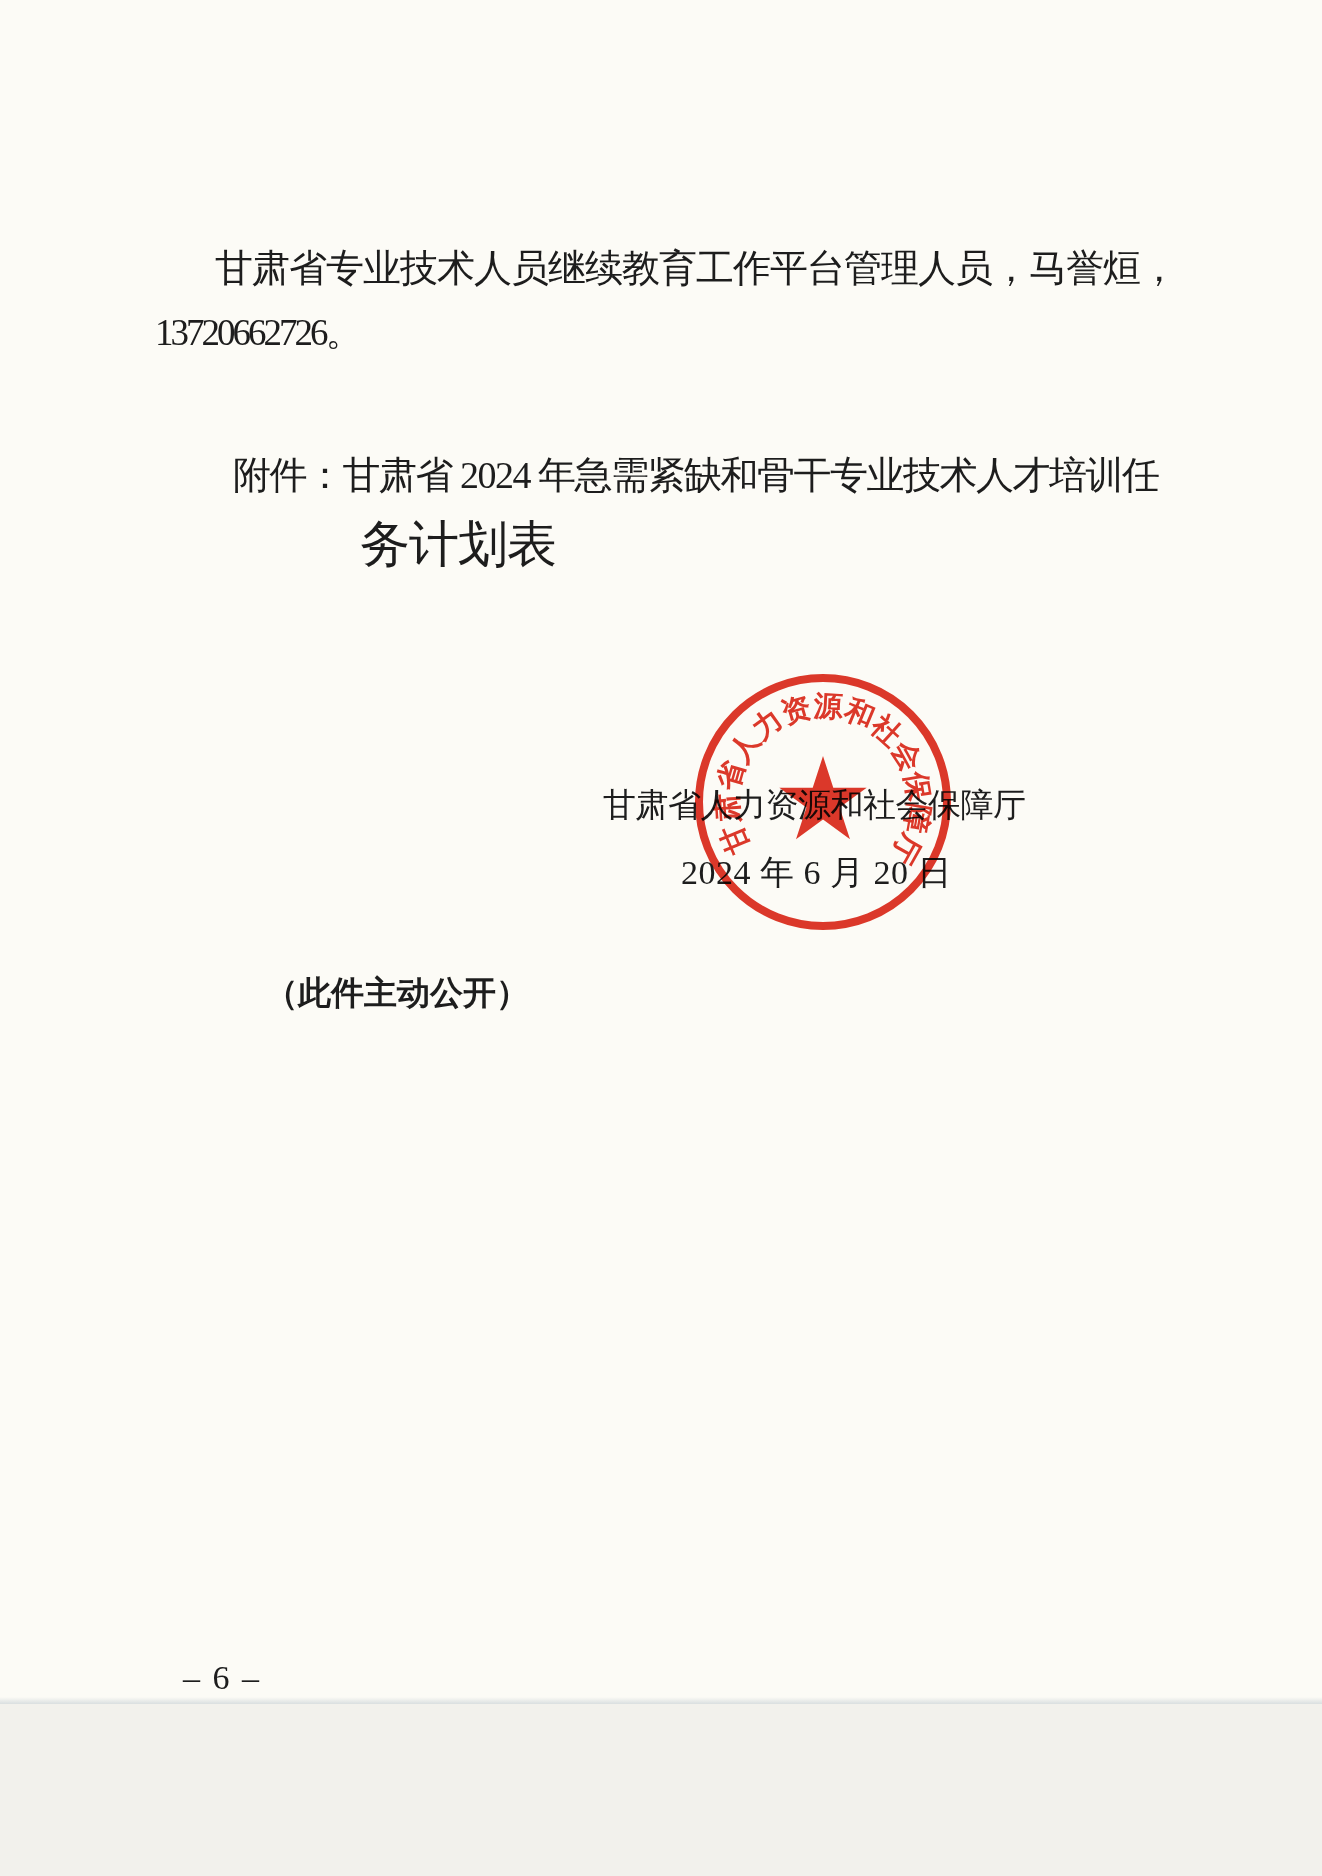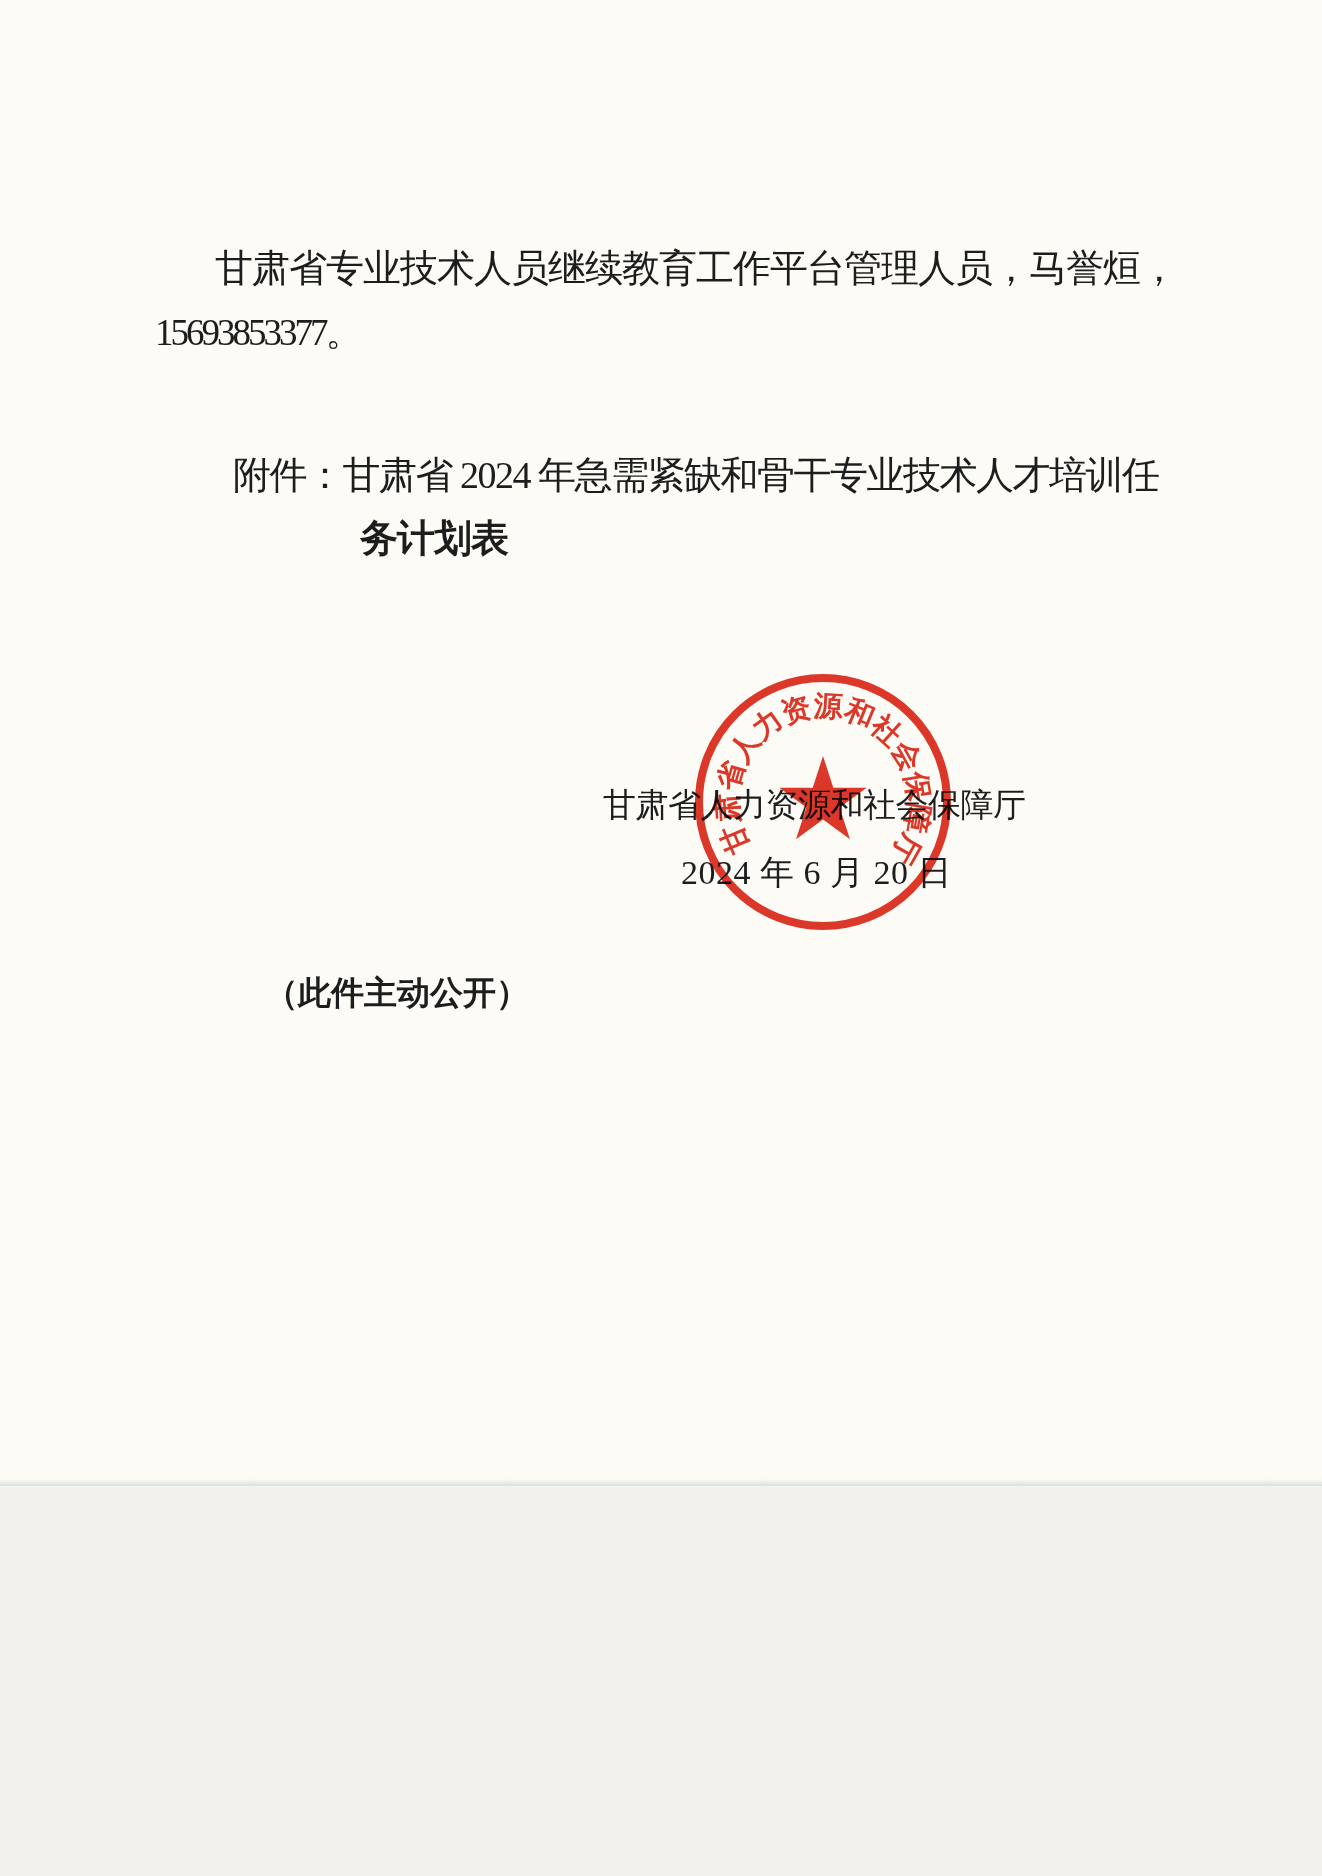--- a/index.html
+++ b/index.html
@@ -3,35 +3,35 @@
 <meta charset="utf-8">
 <style>
   html,body{margin:0;padding:0;}
   body{
     width:1322px;height:1876px;
     background:#f2f1ec;
     font-family:"Liberation Serif","DejaVu Serif",serif;
   }
   .page{
     position:relative;
-    width:1322px;height:1486px;
+    width:1322px;height:1704px;
     background:#fcfbf6;
     overflow:hidden;
     color:#1d1d1d;
   }
   .txt{
     position:absolute;
     white-space:nowrap;
     color:#1d1d1d;
     line-height:1;
   }
   .l-para1{left:215px;top:249px;font-size:38px;letter-spacing:-1px;}
   .l-para2{left:155px;top:314px;font-size:37px;letter-spacing:-3px;}
   .l-att1{left:233px;top:456px;font-size:38px;letter-spacing:-1.5px;}
-  .l-att2{left:360px;top:519px;font-size:38px;letter-spacing:-1px;font-weight:bold;}
+  .l-att2{left:360px;top:519px;font-size:50px;letter-spacing:-1px;}
   .l-sign{left:603px;top:789px;font-size:33px;letter-spacing:-0.5px;}
   .l-date{left:681px;top:856px;font-size:34px;letter-spacing:0.5px;}
   .l-open{left:265px;top:977px;font-size:33px;letter-spacing:0;font-weight:bold;}
   .l-pagenum{left:183px;top:1661px;font-size:34px;letter-spacing:2px;}
   .seal{
     position:absolute;
     left:693px;top:672px;
     width:260px;height:260px;
     mix-blend-mode:multiply;
     opacity:0.93;
@@ -46,21 +46,21 @@
     width:1322px;height:7px;
     background:linear-gradient(to bottom,rgba(190,200,205,0),rgba(175,188,196,0.45));
   }
 </style>
 </head>
 <body>
 
 <div class="page">
 
   <div class="txt l-para1">甘肃省专业技术人员继续教育工作平台管理人员，马誉烜，</div>
-  <div class="txt l-para2">15693853377。</div>
+  <div class="txt l-para2">13720662726。</div>
 
   <div class="txt l-att1">附件：甘肃省 2024 年急需紧缺和骨干专业技术人才培训任</div>
   <div class="txt l-att2">务计划表</div>
 
   <div class="txt l-sign">甘肃省人力资源和社会保障厅</div>
   <div class="txt l-date">2024 年 6 月 20 日</div>
 
   <div class="txt l-open">（此件主动公开）</div>
 
   <div class="txt l-pagenum">– 6 –</div>

